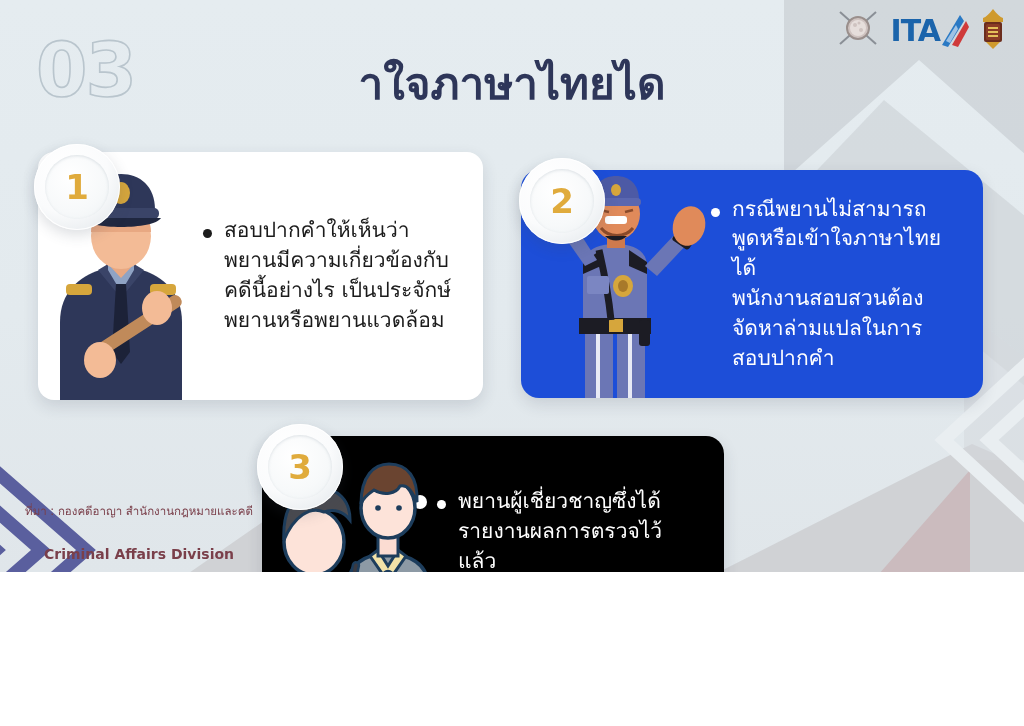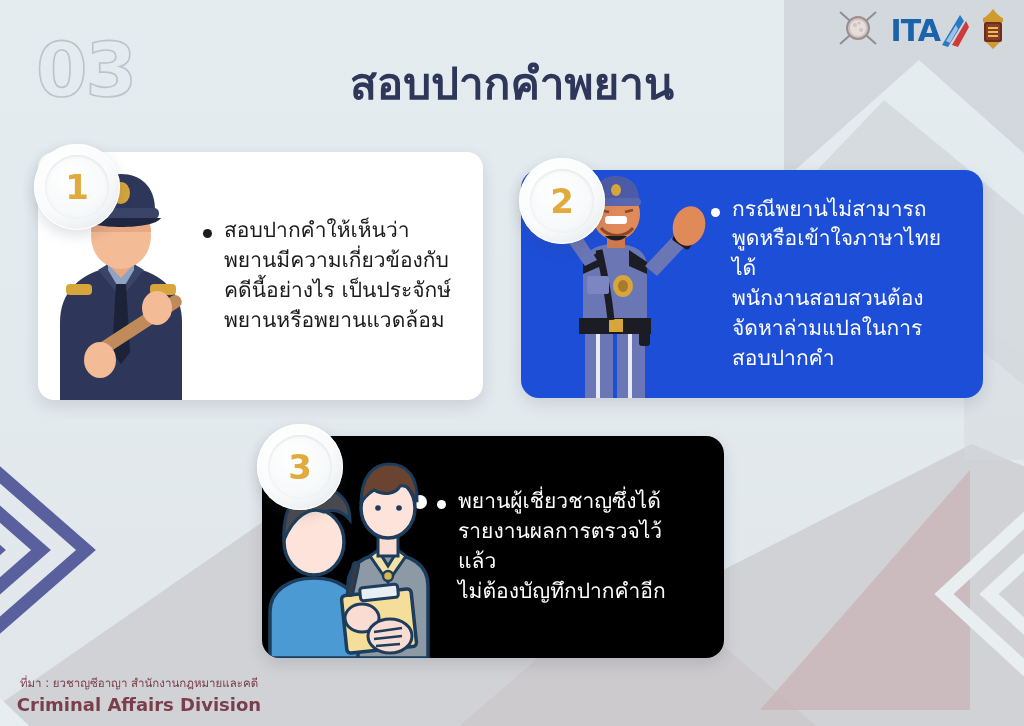--- a/index.html
+++ b/index.html
@@ -3,21 +3,21 @@
 <meta charset="utf-8">
 <style>
   html, body {
     margin: 0;
     padding: 0;
     background: #ffffff;
   }
   #slide {
     position: relative;
     width: 1024px;
-    height: 726px;
+    height: 572px;
     overflow: hidden;
     background: #e3eaee;
     font-family: "DejaVu Sans", "Liberation Sans", sans-serif;
   }
 
   
   .bg-base {
     position: absolute;
     inset: 0;
     background: linear-gradient(180deg, #e5ecf0 0%, #e3eaee 55%, #e0e6ea 100%);
@@ -239,21 +239,21 @@
     position: absolute;
     left: 14px;
     bottom: 8px;
     text-align: center;
     width: 250px;
     color: #7a3f4a;
     line-height: 1.45;
     z-index: 6;
   }
   .footer .f1 { font-size: 11.5px; font-family: "DejaVu Sans", "Liberation Sans", sans-serif; }
-  .footer .f2 { font-size: 18px; font-weight: 600; font-family: "DejaVu Sans", "Liberation Sans", sans-serif; }
+  .footer .f2 { font-size: 14px; font-weight: 600; font-family: "DejaVu Sans", "Liberation Sans", sans-serif; margin-top: 24px; }
 
   svg { overflow: visible; }
 </style>
 </head>
 <body>
 
 <div id="slide">
 
   <div class="bg-base"></div>
 
@@ -284,21 +284,21 @@
       <g fill="none" stroke="#e9eef1" stroke-width="13">
         <polyline points="290,10 140,148 290,286"></polyline>
         <polyline points="335,10 185,148 335,286"></polyline>
         <polyline points="380,10 230,148 380,286"></polyline>
         <polyline points="425,10 275,148 425,286"></polyline>
       </g>
     </svg>
   </div>
 
   <div class="step-number">03</div>
-  <div class="slide-title">สอบปากคำพยาน</div>
+  <div class="slide-title">าใจภาษาไทยได</div>
 
   <div class="logo-bar">
     <svg class="logo-mag" viewBox="0 0 46 40">
       <line x1="4" y1="4" x2="40" y2="36" stroke="#8a8f96" stroke-width="2"></line>
       <line x1="40" y1="4" x2="4" y2="36" stroke="#8a8f96" stroke-width="2"></line>
       <circle cx="22" cy="20" r="11" fill="#cfc3c0" stroke="#9a8f8c" stroke-width="2"></circle>
       <circle cx="22" cy="20" r="8" fill="#e6dedb"></circle>
       <circle cx="19" cy="17" r="2" fill="#cfc3c0"></circle>
       <circle cx="25" cy="22" r="2" fill="#cfc3c0"></circle>
       <circle cx="23" cy="15" r="1.5" fill="#cfc3c0"></circle>
@@ -468,17 +468,17 @@
       <div class="card-text">พยานผู้เชี่ยวชาญซึ่งได้
 รายงานผลการตรวจไว้แล้ว
 ไม่ต้องบัญทึกปากคำอีก</div>
     </div>
   </div>
   <div class="badge" id="badge3">
     <span>3</span>
   </div>
 
   <div class="footer">
-    <div class="f1">ที่มา : ยวชาญซีอาญา สำนักงานกฎหมายและคดี</div>
+    <div class="f1">ที่มา : กองคดีอาญา สำนักงานกฎหมายและคดี</div>
     <div class="f2">Criminal Affairs Division</div>
   </div>
 
 </div>
 
 </body></html>

